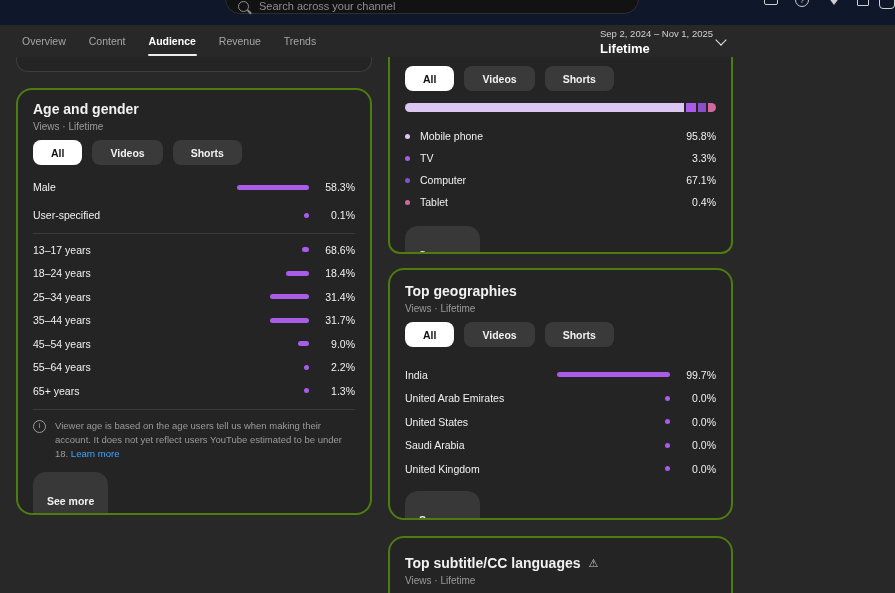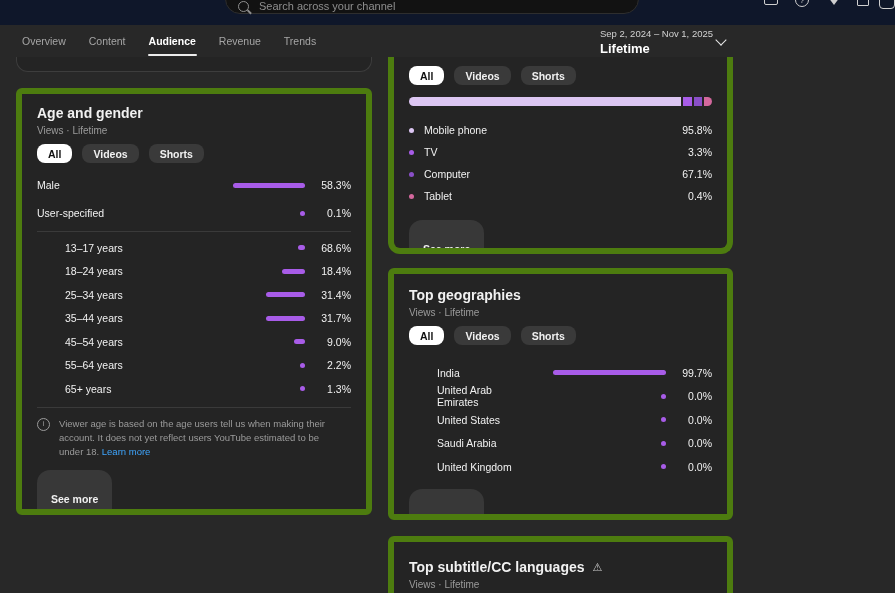--- a/index.html
+++ b/index.html
@@ -30,37 +30,37 @@
   .tab.active{color:#fff;font-weight:bold;}
   .tab.active::after{content:'';position:absolute;left:-1px;right:-1px;bottom:-9px;height:2.5px;
                      background:#ececec;border-radius:2px;}
   .daterange{position:absolute;left:600px;top:28px;cursor:pointer;}
   .dr-line1{font-size:9.5px;color:#d2d2d2;}
   .dr-line2{font-size:13px;font-weight:bold;color:#fff;margin-top:2px;}
   .dr-chev{position:absolute;left:717px;top:36px;width:7px;height:7px;border-right:1.7px solid #e8e8e8;
            border-bottom:1.7px solid #e8e8e8;transform:rotate(45deg);}
 
   
-  .card{position:absolute;background:#242424;border:6px solid #4d7c0f;border-radius:6px;box-sizing:border-box;overflow:hidden;}
+  .card{position:absolute;background:#242424;border:2px solid #4d7c0f;border-radius:16px;box-sizing:border-box;overflow:hidden;}
   .card.clipped-top{border-top:none;border-radius:0 0 12px 12px;}
   .sliver{left:16px;top:57px;width:356px;height:15px;background:#242424;border:1px solid #3d3d3d;border-top:none;
           border-radius:0 0 12px 12px;position:absolute;box-sizing:border-box;}
   .pad{padding:10px 15px 12px 15px;}
   .card-title{font-size:14px;font-weight:bold;color:#f1f1f1;line-height:18px;display:flex;align-items:center;gap:8px;}
   .card-sub{font-size:10px;color:#9b9b9b;line-height:13px;margin-top:2px;}
   .warn{font-size:11px;color:#c9c9c9;font-weight:normal;}
 
   .chips{display:flex;gap:10px;margin-top:7px;}
-  .chip{height:19px;padding:0 11px;border-radius:8px;background:#3a3a3a;color:#f1f1f1;
+  .chip{height:25px;padding:0 18px;border-radius:8px;background:#3a3a3a;color:#f1f1f1;
         font-size:10.5px;font-weight:bold;display:inline-flex;align-items:center;cursor:pointer;}
   .chip.active{background:#fff;color:#0f0f0f;}
 
   .rows{margin-top:8px;}
   .row{display:flex;align-items:center;}
-  .row.h28{height:28px;}  .row.h23{height:23.5px;margin-left:28px;}  .row.h22{height:22px;}
+  .row.h28{height:28px;}  .row.h23{height:23.5px;}  .row.h22{height:22px;}
   .row-label{font-size:10.5px;color:#f1f1f1;flex:1;}
   .bar-wrap{width:130px;display:flex;justify-content:flex-end;align-items:center;margin-right:10px;}
   .bar{height:5px;border-radius:3px;}
   .row-pct{width:36px;text-align:right;font-size:10.5px;font-weight:500;color:#f1f1f1;}
   .dot{width:5px;height:5px;border-radius:50%;margin-right:10px;flex-shrink:0;}
 
   .divider{height:1px;background:#3a3a3a;margin:4px 0;}
   .divider.mt{margin:6px 0 0 0;}
 
   .note{display:flex;gap:9px;margin-top:9px;font-size:9.5px;color:#9b9b9b;line-height:1.5;padding-right:6px;}

